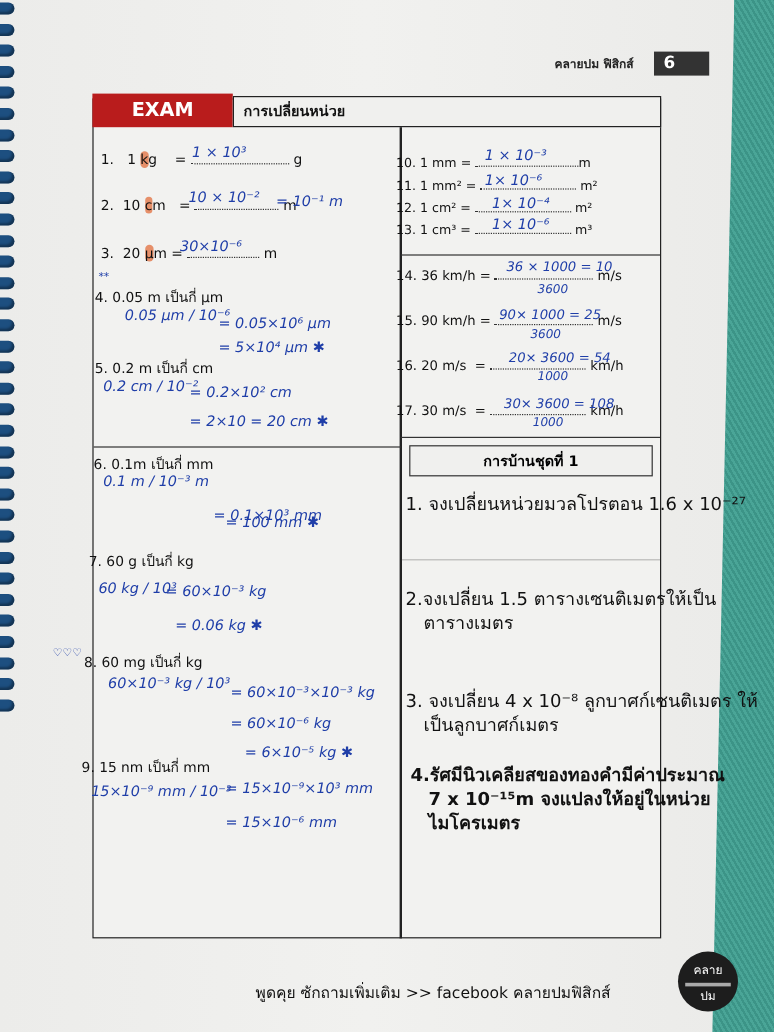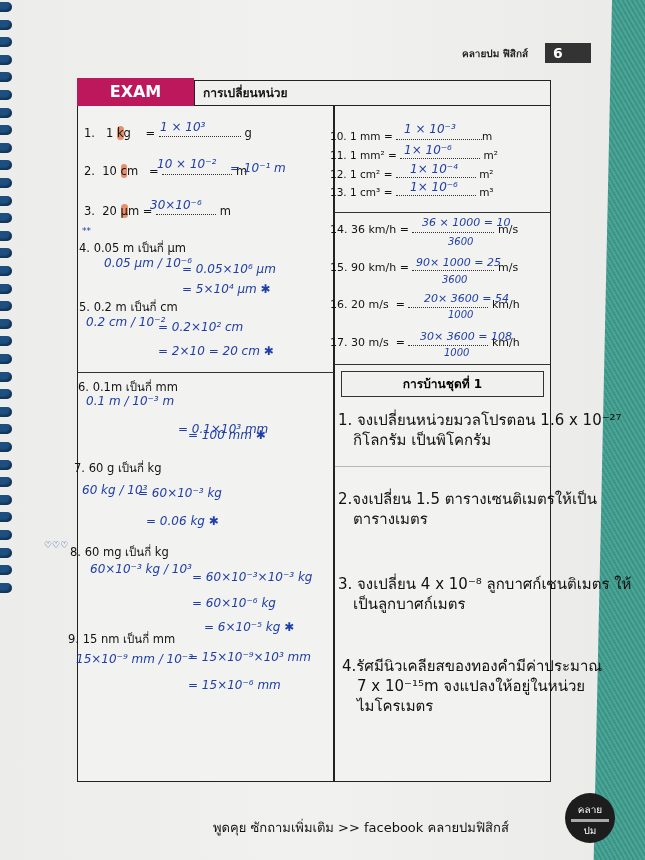--- a/index.html
+++ b/index.html
@@ -30,21 +30,21 @@
     position: absolute; left: 545px; top: 43px; width: 46px; height: 20px;
     background: #333; color: #fff; font-weight: bold; font-size: 14px;
     padding-left: 8px; box-sizing: border-box; line-height: 20px;
   }
   .exam-box {
     position: absolute; left: 77px; top: 82px; width: 474px; height: 700px;
     border: 1.5px solid #222; box-sizing: border-box; background: #f2f2f0;
   }
   .exam-tag {
     position: absolute; left: 77px; top: 78px; width: 117px; height: 28px;
-    background: #be185d; color: #fff; font-weight: bold; font-size: 16px;
+    background: #b91c1c; color: #fff; font-weight: bold; font-size: 16px;
     text-align: center; line-height: 28px;
   }
   .exam-title {
     position: absolute; left: 194px; top: 80px; width: 357px; height: 26px;
     border: 1.5px solid #222; box-sizing: border-box; background: #f0f0ee;
     font-size: 12px; font-weight: bold; padding-left: 8px; line-height: 24px; color: #111;
   }
   .divider {
     position: absolute; left: 333px; top: 106px; width: 1.5px; height: 676px; background: #222;
   }
@@ -296,35 +296,34 @@
   <span>= 108</span>
 </div>
 <div class="hw" style="left:444px; top:347px; font-size:10px;">1000</div>
 
 <div class="hline" style="left:334px; top:364px; width:216px;"></div>
 
 <div class="hw-box">การบ้านชุดที่ 1</div>
 
 <div class="hwq" style="left:338px; top:410px;">
   <div>1. จงเปลี่ยนหน่วยมวลโปรตอน 1.6 x 10⁻²⁷</div>
-  <div style="padding-left:15px;">กิโลกรัม เป็นพิโคกรัม</div>
 </div>
 <div class="hline" style="left:334px; top:466px; width:216px; opacity:0.3;"></div>
 
 <div class="hwq" style="left:338px; top:489px;">
   <div>2.จงเปลี่ยน 1.5 ตารางเซนติเมตรให้เป็น</div>
   <div style="padding-left:15px;">ตารางเมตร</div>
 </div>
 
 <div class="hwq" style="left:338px; top:574px;">
   <div>3. จงเปลี่ยน 4 x 10⁻⁸ ลูกบาศก์เซนติเมตร ให้</div>
   <div style="padding-left:15px;">เป็นลูกบาศก์เมตร</div>
 </div>
 
-<div class="hwq" style="left:342px; top:656px;">
+<div class="hwq" style="left:342px; top:636px;font-weight:bold;">
   <div>4.รัศมีนิวเคลียสของทองคำมีค่าประมาณ</div>
   <div style="padding-left:15px;">7 x 10⁻¹⁵m จงแปลงให้อยู่ในหน่วยไมโครเมตร</div>
 </div>
 
 <div class="footer">พูดคุย ซักถามเพิ่มเติม &gt;&gt; facebook คลายปมฟิสิกส์</div>
 <div class="logo">
   <div>คลาย</div>
   <div class="bar"></div>
   <div>ปม</div>
 </div>

